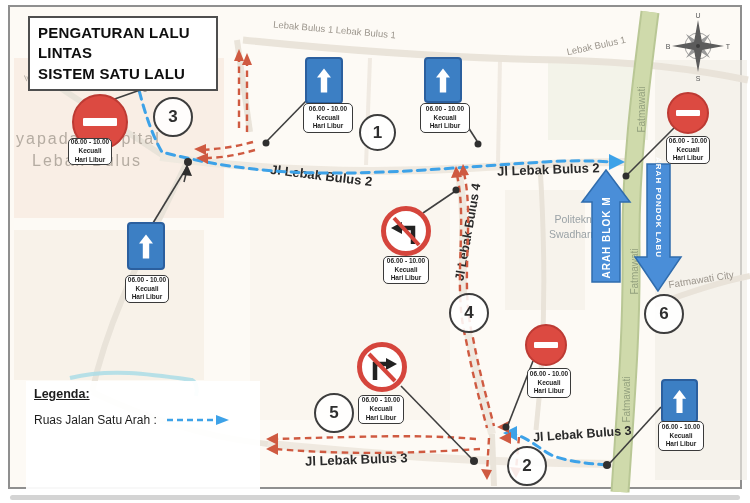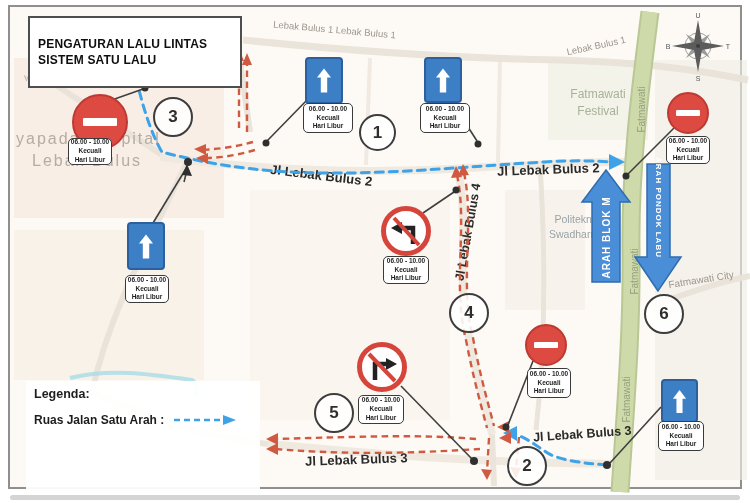--- a/index.html
+++ b/index.html
@@ -5,28 +5,28 @@
   html,body{margin:0;padding:0;background:#ffffff;}
   .page{position:relative;width:750px;height:503px;background:#ffffff;overflow:hidden;
         font-family:"Liberation Sans",sans-serif;}
   .mapframe{position:absolute;left:8px;top:5px;width:734px;height:484px;
             border:2px solid #8f8f8f;background:#fdfaf5;box-sizing:border-box;}
   .smudge{position:absolute;left:10px;right:10px;bottom:3px;height:5px;background:#bdbdbd;
           border-radius:3px;opacity:.65;}
   .lyr{position:absolute;left:0;top:0;width:750px;height:503px;pointer-events:none;}
   .maplabel{position:absolute;white-space:nowrap;color:#9b958c;}
   .roadlabel{position:absolute;white-space:nowrap;font-weight:bold;color:#2a2a2a;}
-  .titlebox{position:absolute;left:28px;top:16px;width:214px;background:#fff;
-            border:2px solid #4e4e4e;padding:18px 8px;box-sizing:border-box;
-            font-weight:bold;font-size:12px;line-height:1.35;color:#0e0e0e;letter-spacing:.2px;}
+  .titlebox{position:absolute;left:28px;top:16px;width:190px;background:#fff;
+            border:2px solid #4e4e4e;padding:5px 8px;box-sizing:border-box;
+            font-weight:bold;font-size:15px;line-height:1.35;color:#0e0e0e;letter-spacing:.2px;}
   .legend{position:absolute;left:26px;top:381px;width:234px;height:110px;
           background:rgba(255,255,255,.94);padding:6px 8px;box-sizing:border-box;}
-  .legend .hd{font-size:12.5px;font-weight:bold;color:#1d1d1d;margin-bottom:12px;}
+  .legend .hd{font-size:12.5px;font-weight:bold;color:#1d1d1d;margin-bottom:12px;text-decoration:underline;}
   .lrow{display:flex;align-items:center;gap:8px;margin-bottom:13px;}
-  .lrow .lt{font-size:12px;font-weight:700;color:#1d1d1d;white-space:nowrap;}
+  .lrow .lt{font-size:12px;font-weight:400;color:#1d1d1d;white-space:nowrap;}
   .zone{position:absolute;border-radius:50%;background:rgba(255,255,255,.88);
         border:2.5px solid #3d3d3d;color:#2e2e2e;display:flex;align-items:center;
         justify-content:center;font-size:17px;font-weight:600;box-sizing:border-box;}
   .noentry{position:absolute;border-radius:50%;background:#dc4a41;border:2px solid #bd3a33;
            display:flex;align-items:center;justify-content:center;box-sizing:border-box;}
   .noentry .bar{width:64%;height:17%;background:#fff;border-radius:1px;}
   .bluesign{position:absolute;background:#3c7fc4;border:2px solid #2b5f9e;border-radius:4px;
             display:flex;align-items:center;justify-content:center;box-sizing:border-box;}
   .turnsign{position:absolute;background:#fff;border:5px solid #d5453c;border-radius:50%;
             display:flex;align-items:center;justify-content:center;box-sizing:border-box;}
@@ -73,21 +73,20 @@
       <path d="M 650,12 C 640,90 630,170 631,250 C 632,330 626,400 620,492" stroke="#cfdaab" stroke-width="15"></path>
     </g>
     <path d="M 70,378 C 110,368 150,374 192,380 C 196,382 198,388 196,396" fill="none" stroke="#a6dbe6" stroke-width="4" opacity="0.8"></path>
   </svg>
 
   <div class="maplabel" style="left:273px;top:24px;font-size:9.5px;transform:rotate(5deg);">Lebak Bulus 1 Lebak Bulus 1</div>
   <div class="maplabel" style="left:566px;top:40px;font-size:9.5px;transform:rotate(-12deg);">Lebak Bulus 1</div>
   <div class="maplabel" style="left:24px;top:70px;font-size:8.5px;transform:rotate(-24deg);color:#b0a99f;">lus 1</div>
   <div class="maplabel" style="left:16px;top:130px;font-size:16px;letter-spacing:2px;color:#b5aca2;">yapada Hospital</div>
   <div class="maplabel" style="left:32px;top:152px;font-size:16px;letter-spacing:2px;color:#b5aca2;">Lebak Bulus</div>
-  <div class="maplabel" style="left:560px;top:86px;width:76px;font-size:12px;color:#a7b299;white-space:normal;text-align:center;line-height:1.45;">Fatmawati Festival</div>
   <div class="maplabel" style="left:545px;top:212px;width:64px;font-size:10.5px;color:#9aa2a6;white-space:normal;text-align:center;line-height:1.45;">Politeknik Swadharma</div>
   <div class="maplabel" style="left:611px;top:104px;width:60px;text-align:center;font-size:10px;color:#93a07e;transform:rotate(-90deg);">Fatmawati</div>
   <div class="maplabel" style="left:604px;top:266px;width:60px;text-align:center;font-size:10px;color:#93a07e;transform:rotate(-90deg);">Fatmawati</div>
   <div class="maplabel" style="left:596px;top:394px;width:60px;text-align:center;font-size:10px;color:#93a07e;transform:rotate(-90deg);">Fatmawati</div>
   <div class="maplabel" style="left:668px;top:274px;font-size:10px;transform:rotate(-9deg);">Fatmawati City</div>
 
   <div class="roadlabel" style="left:270px;top:168px;font-size:13px;transform:rotate(7deg);">Jl Lebak Bulus 2</div>
   <div class="roadlabel" style="left:497px;top:162px;font-size:13px;transform:rotate(-2deg);">Jl Lebak Bulus 2</div>
   <div class="roadlabel" style="left:305px;top:452px;font-size:13px;transform:rotate(-2deg);">Jl Lebak Bulus 3</div>
   <div class="roadlabel" style="left:533px;top:427px;font-size:12.5px;transform:rotate(-4deg);">Jl Lebak Bulus 3</div>

